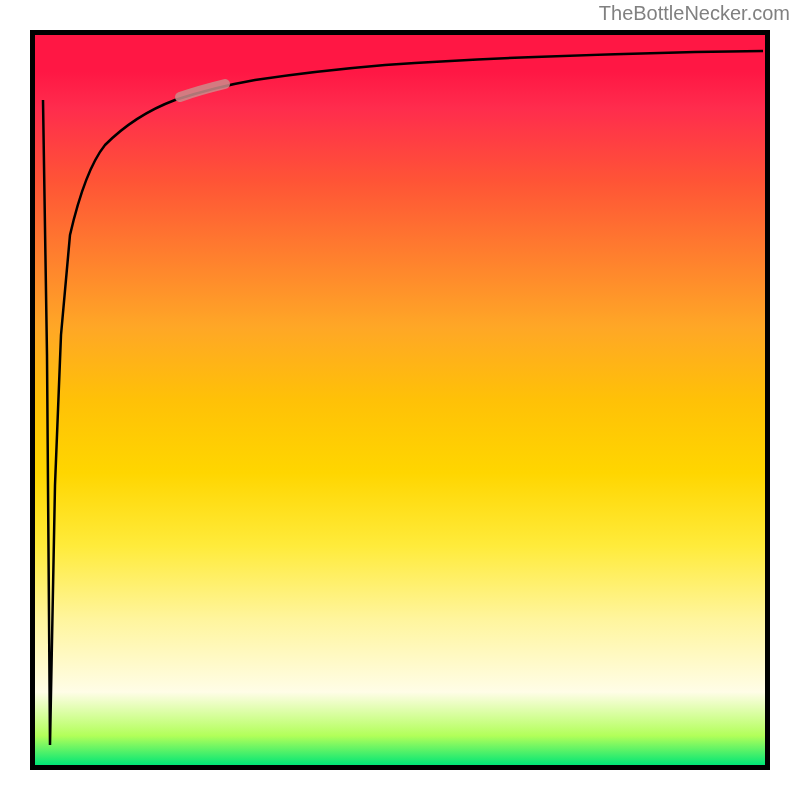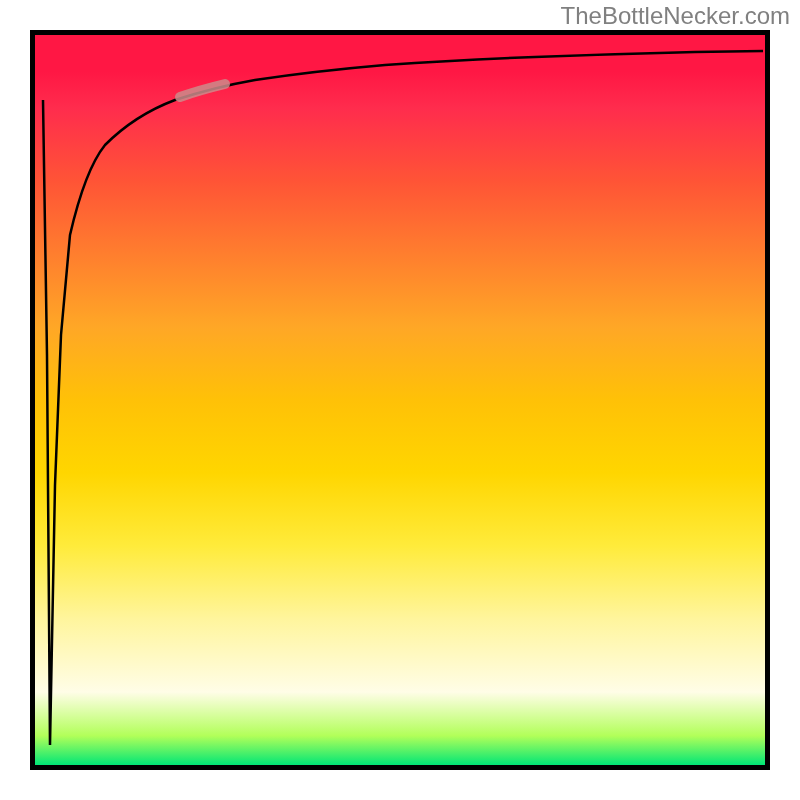--- a/index.html
+++ b/index.html
@@ -8,21 +8,21 @@
       height: 800px;
       background: #ffffff;
       position: relative;
       font-family: Arial, sans-serif;
       overflow: hidden;
     }
     .watermark {
       position: absolute;
       top: 2px;
       right: 10px;
-      font-size: 24px;
+      font-size: 20px;
       color: #808080;
       font-family: Arial, sans-serif;
       z-index: 10;
     }
     .chart-frame {
       position: absolute;
       top: 30px;
       left: 30px;
       width: 740px;
       height: 740px;

